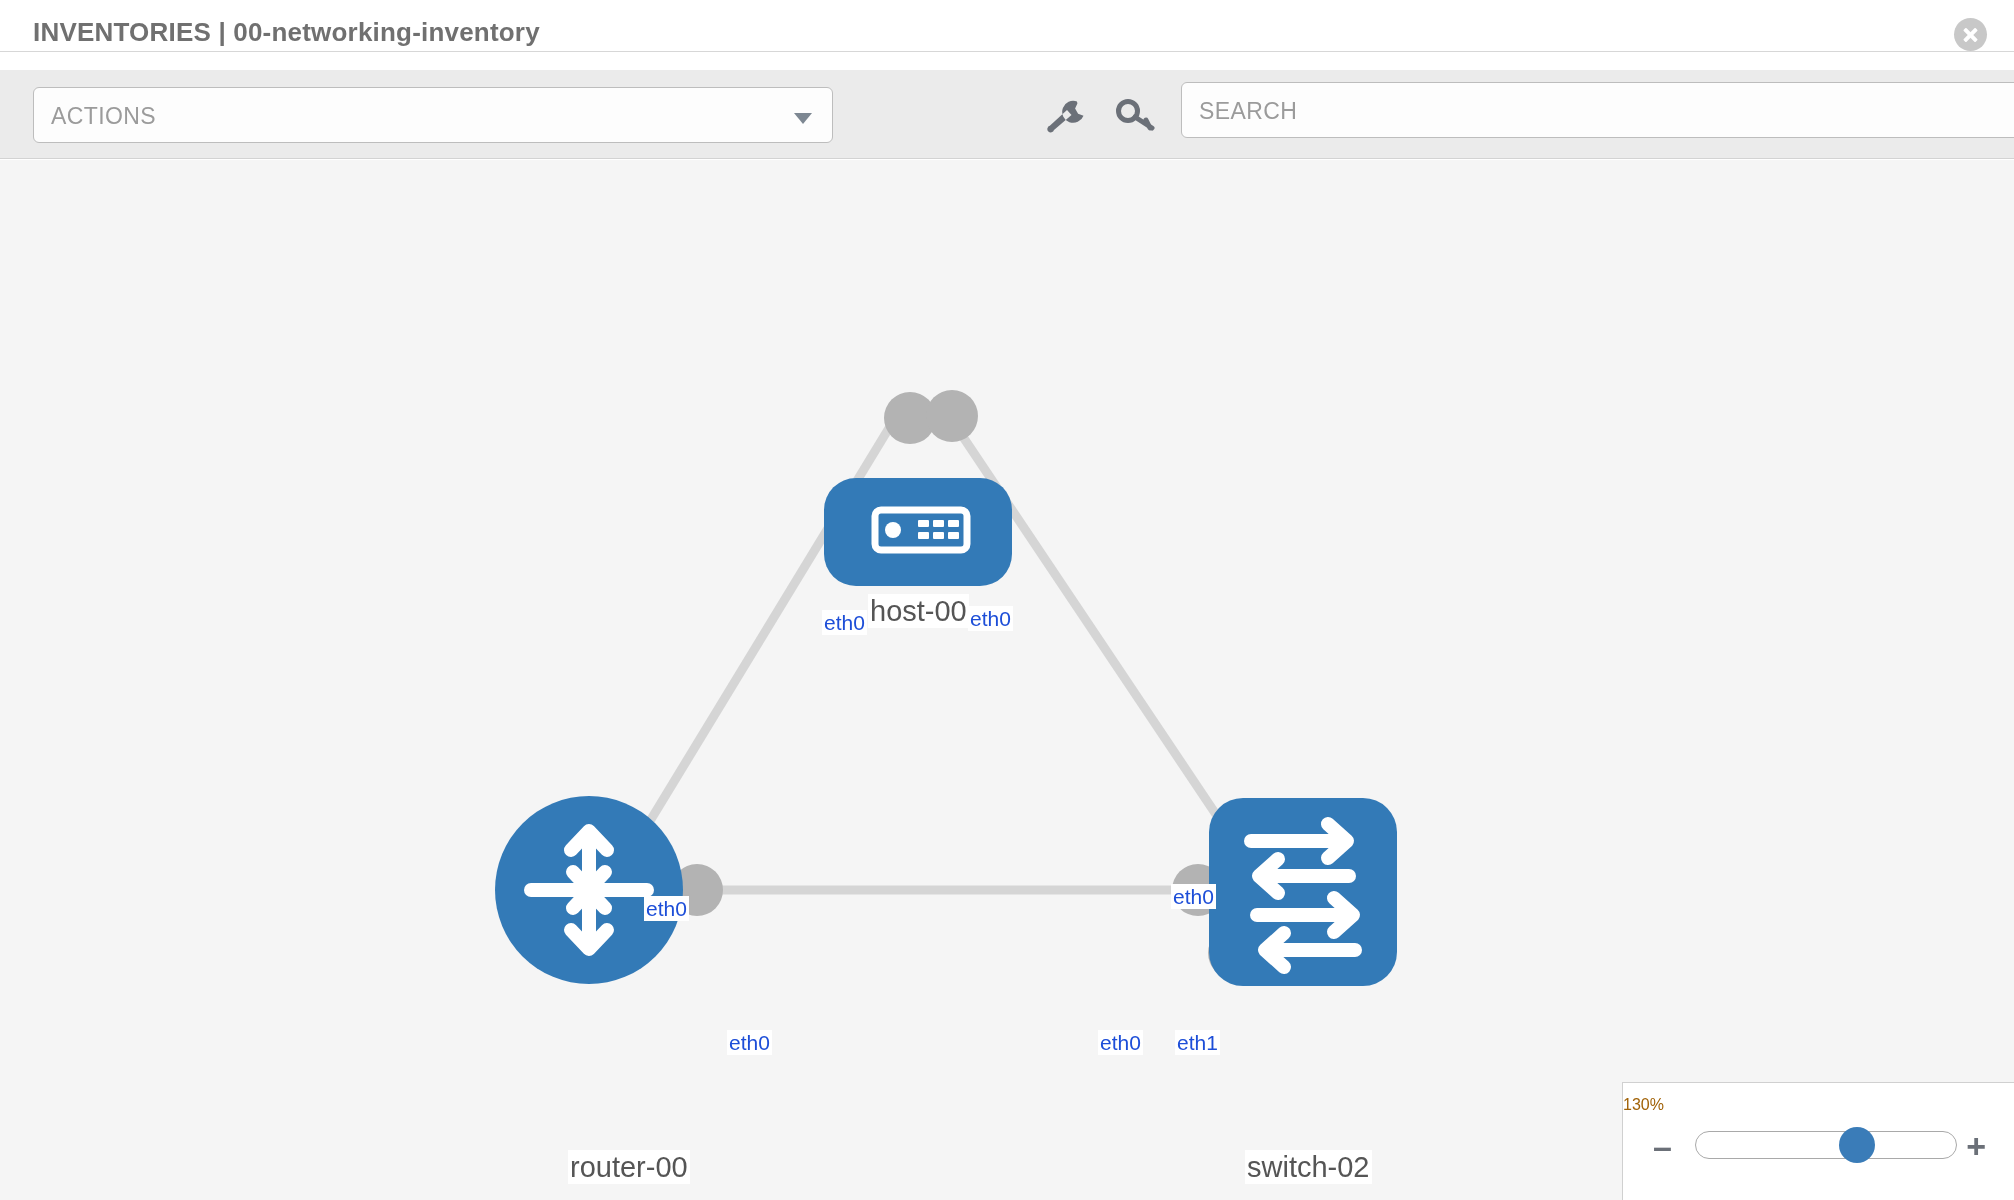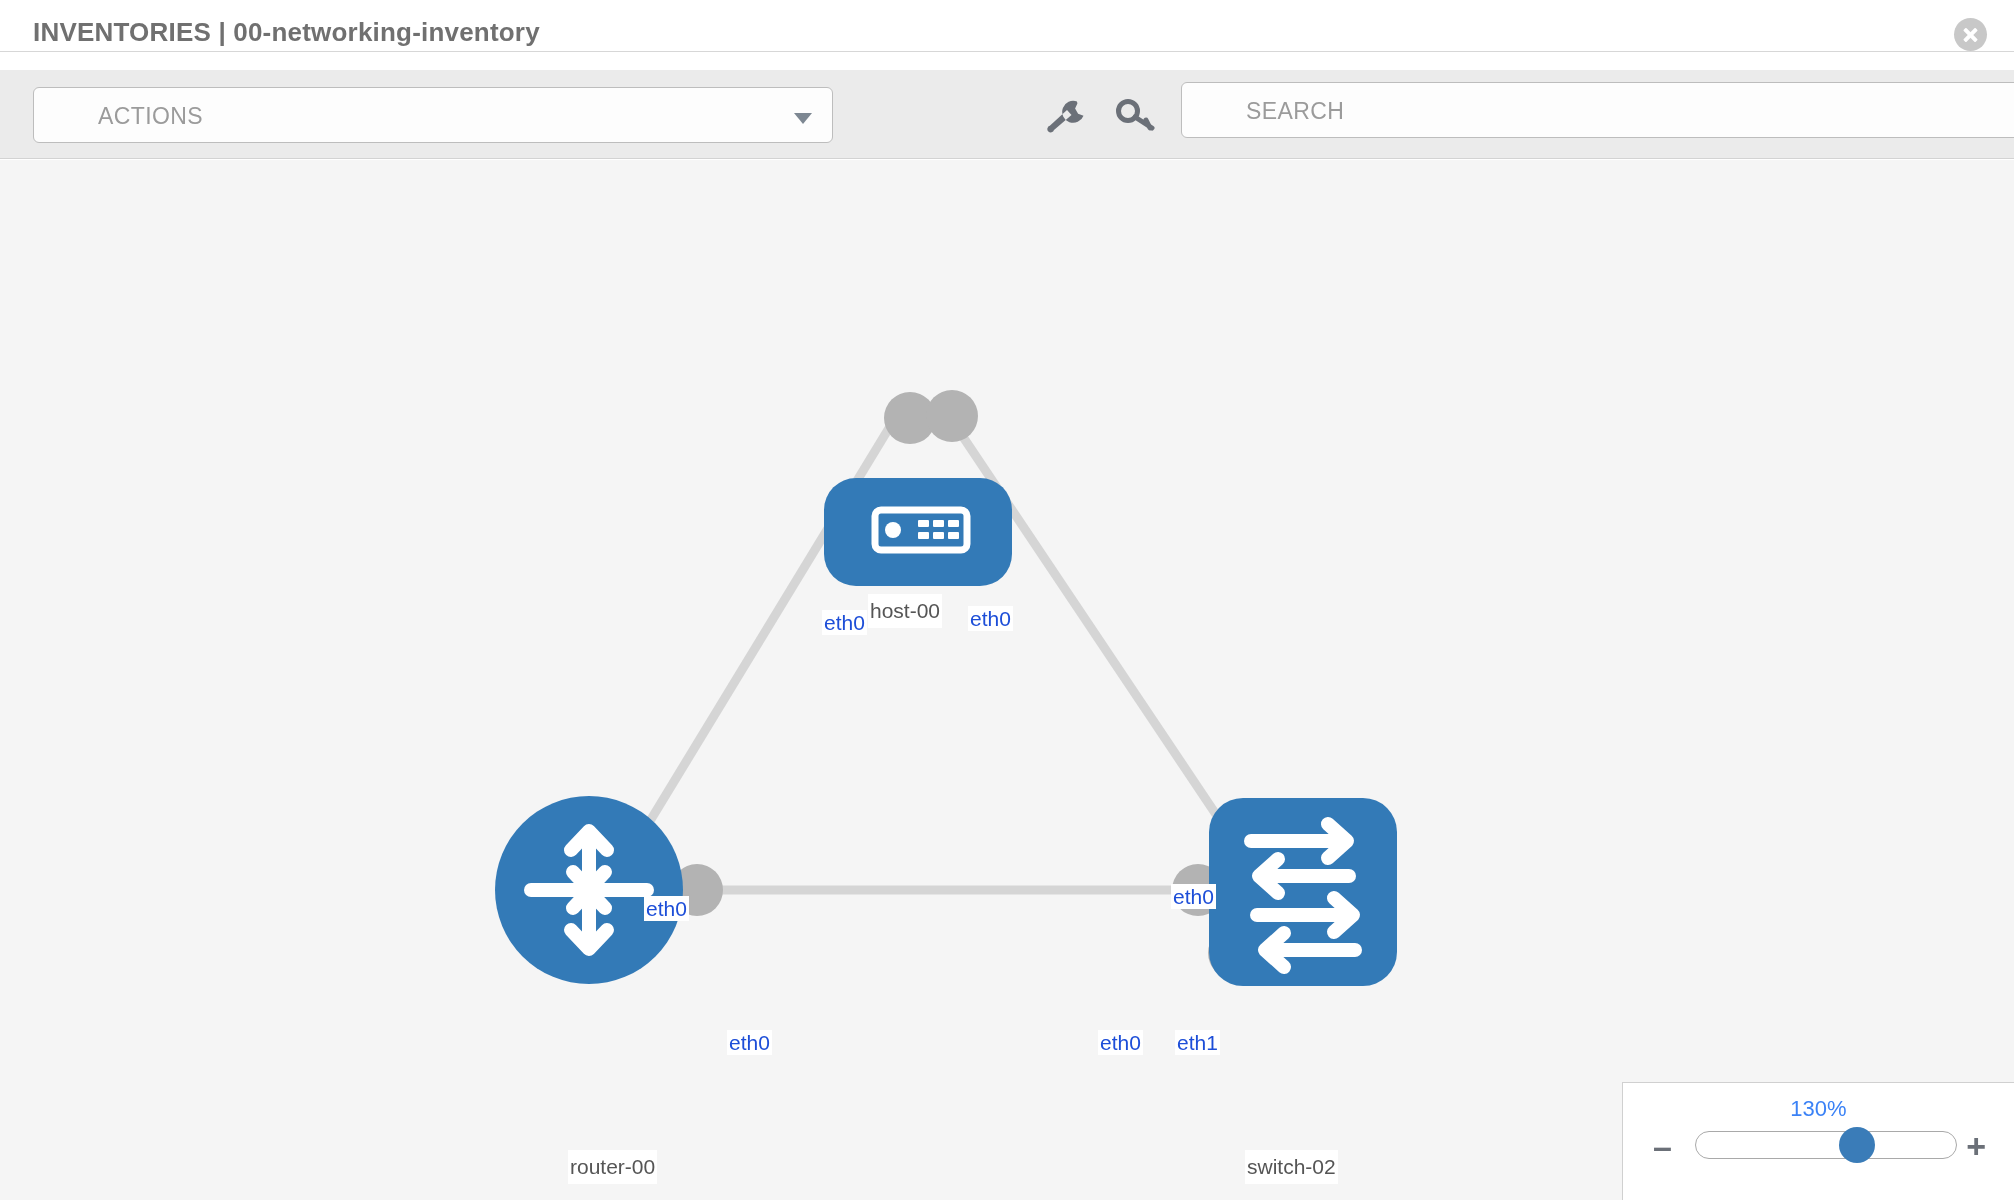--- a/index.html
+++ b/index.html
@@ -73,21 +73,20 @@
     border-radius: 6px;
     height: 56px;
   }
   .select-box .sel-label {
     position: absolute;
     left: 17px;
     top: 15px;
     font-size: 23px;
     color: #9b9b9b;
     letter-spacing: 0.4px;
-    margin-left: 47px;
   }
   .caret {
     position: absolute;
     right: 20px;
     top: 25px;
     width: 0; height: 0;
     border-left: 9px solid transparent;
     border-right: 9px solid transparent;
     border-top: 11px solid #7d8792;
   }
@@ -116,21 +115,21 @@
   .canvas svg.graph {
     position: absolute;
     top: 0; left: 0;
     width: 2014px;
     height: 1040px;
   }
 
   
   .nodelabel {
     position: absolute;
-    font-size: 21px;
+    font-size: 29px;
     color: #555555;
     background: #ffffff;
     white-space: nowrap;
     padding: 0 2px;
     line-height: 34px;
   }
   .iflabel {
     position: absolute;
     font-size: 21px;
     color: #1d4ed8;
@@ -149,23 +148,23 @@
     height: 118px;
     background: #ffffff;
     border: 1px solid #d0d0d0;
     border-right: none;
     border-bottom: none;
   }
   .zoom-pct {
     position: absolute;
     width: 100%;
     top: 13px;
-    text-align: center;
-    font-size: 22px;
-    color: #3b82f6;
+    text-align: left;
+    font-size: 16px;
+    color: #a16207;
   }
   .zoom-minus, .zoom-plus {
     position: absolute;
     top: 46px;
     cursor: pointer;
     color: #6b7078;
     font-size: 34px;
     line-height: 34px;
     font-weight: bold;
     user-select: none;

